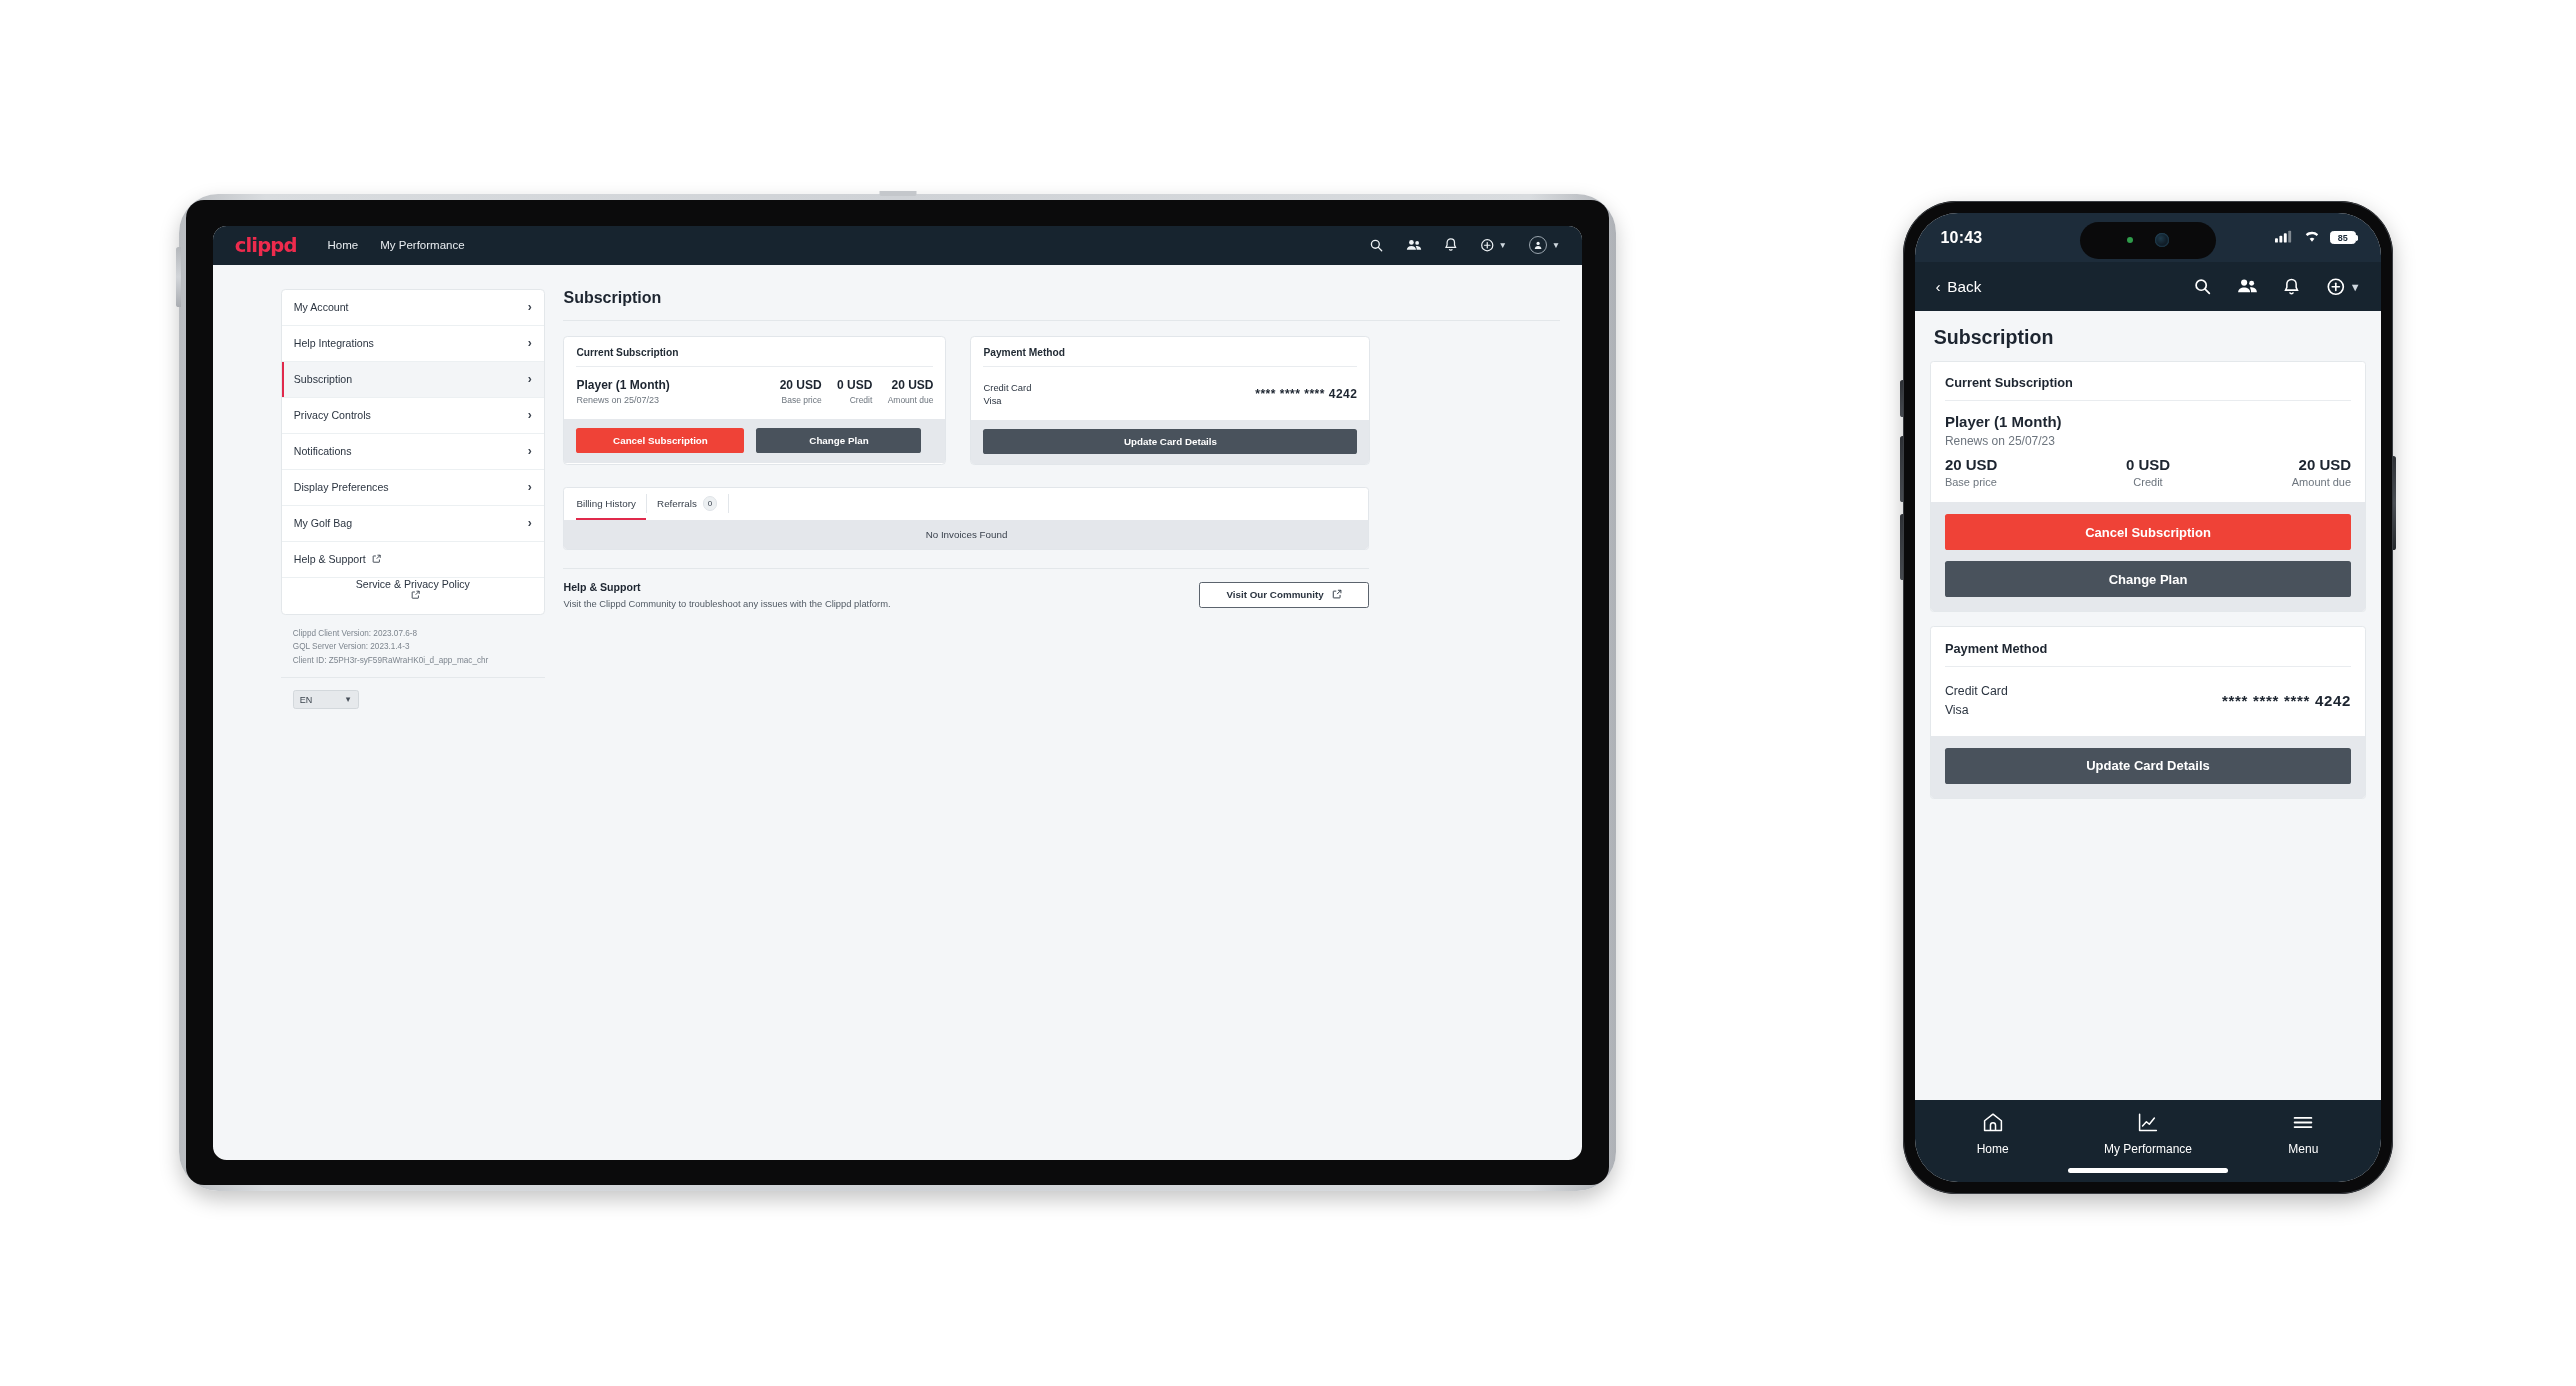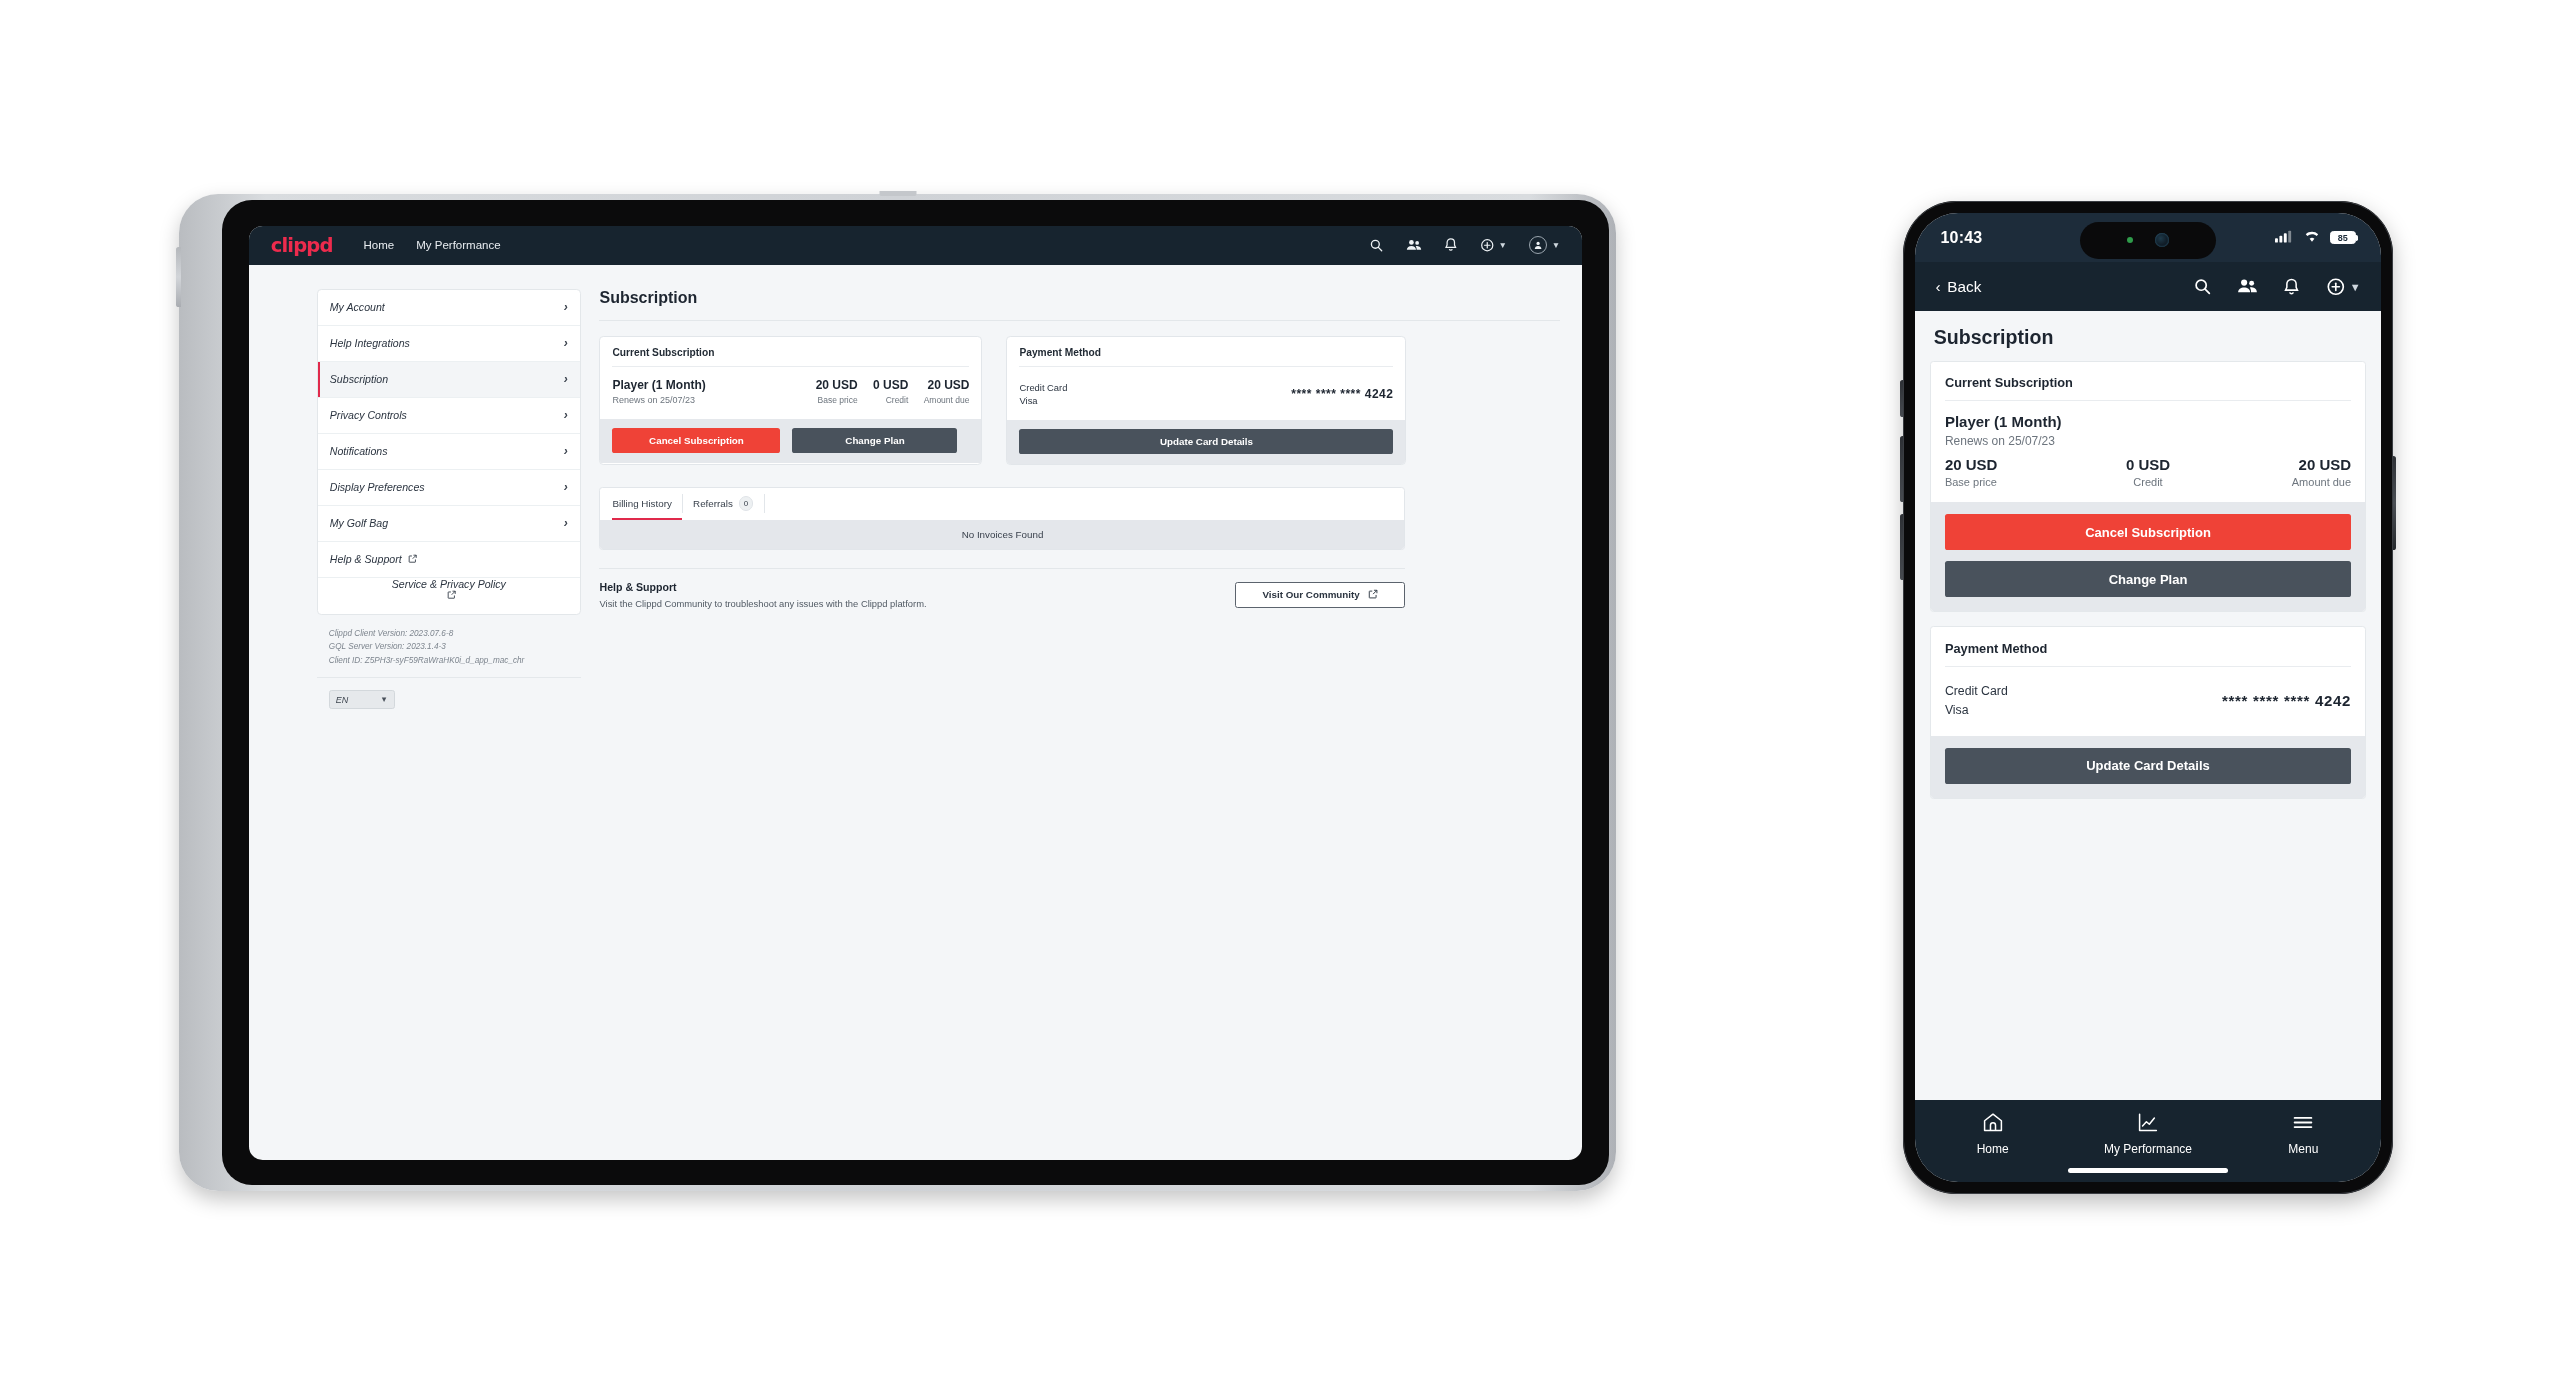--- a/index.html
+++ b/index.html
@@ -14,21 +14,21 @@
   
   .tablet {
     position: absolute; left: 179px; top: 194px;
     width: 1437px; height: 997px;
     background: linear-gradient(90deg,#b9bcc0 0%, #d9dcdf 6%, #cfd2d6 50%, #d9dcdf 94%, #aeb1b6 100%);
     border-radius: 39px;
     box-shadow: 0 8.5px 20.4px rgba(0,0,0,0.22);
   }
   .tablet-inner {
     position: absolute; left: 6.8px; top: 6px; right: 6.8px; bottom: 6px;
-    background: #0b0b0c; border-radius: 30px; margin-left: 36px;
+    background: #0b0b0c; border-radius: 18px;
   }
   .tablet-screen {
     position: absolute; left: 27px; top: 25.5px; right: 27px; bottom: 25.5px;
     background: #f4f6f8; border-radius: 13.6px; overflow: hidden;
   }
   .tablet-volbtn {
     position: absolute; left: -3.4px; top: 53px; width: 5.1px; height: 60px;
     background: linear-gradient(180deg,#b4b7bb,#d2d5d9,#a9acb1);
     border-radius: 2.6px 0 0 2.6px;
   }
@@ -68,21 +68,21 @@
     position: relative;
   }
   .t-tab.active { color:#6b7480; }
   .t-tab.active:after {
     content:''; position:absolute; left:-3.4px; right:-3.4px; bottom:-0.9px;
     height:2.1px; background:#e0294b;
   }
 
   
   .t-body { display: flex; padding: 24px 22px 0 68px; gap: 18.7px; }
-  .t-left { width: 264px; flex: none; font-style: italic; }
+  .t-left { width: 264px; flex: none; }
   .menu-card {
     background:#fff; border:0.9px solid #e3e7ea; border-radius: 4.3px; overflow:hidden;
   }
   .menu-item {
     height: 36px; display:flex; align-items:center; padding: 0 12px;
     border-bottom: 0.9px solid #ecf0f2; font-size: 10.6px; color:#2b3440;
     position: relative;
   }
   .menu-item:last-child { border-bottom: none; flex-direction: column; }
   .menu-item.selected { background:#f3f5f7; }

